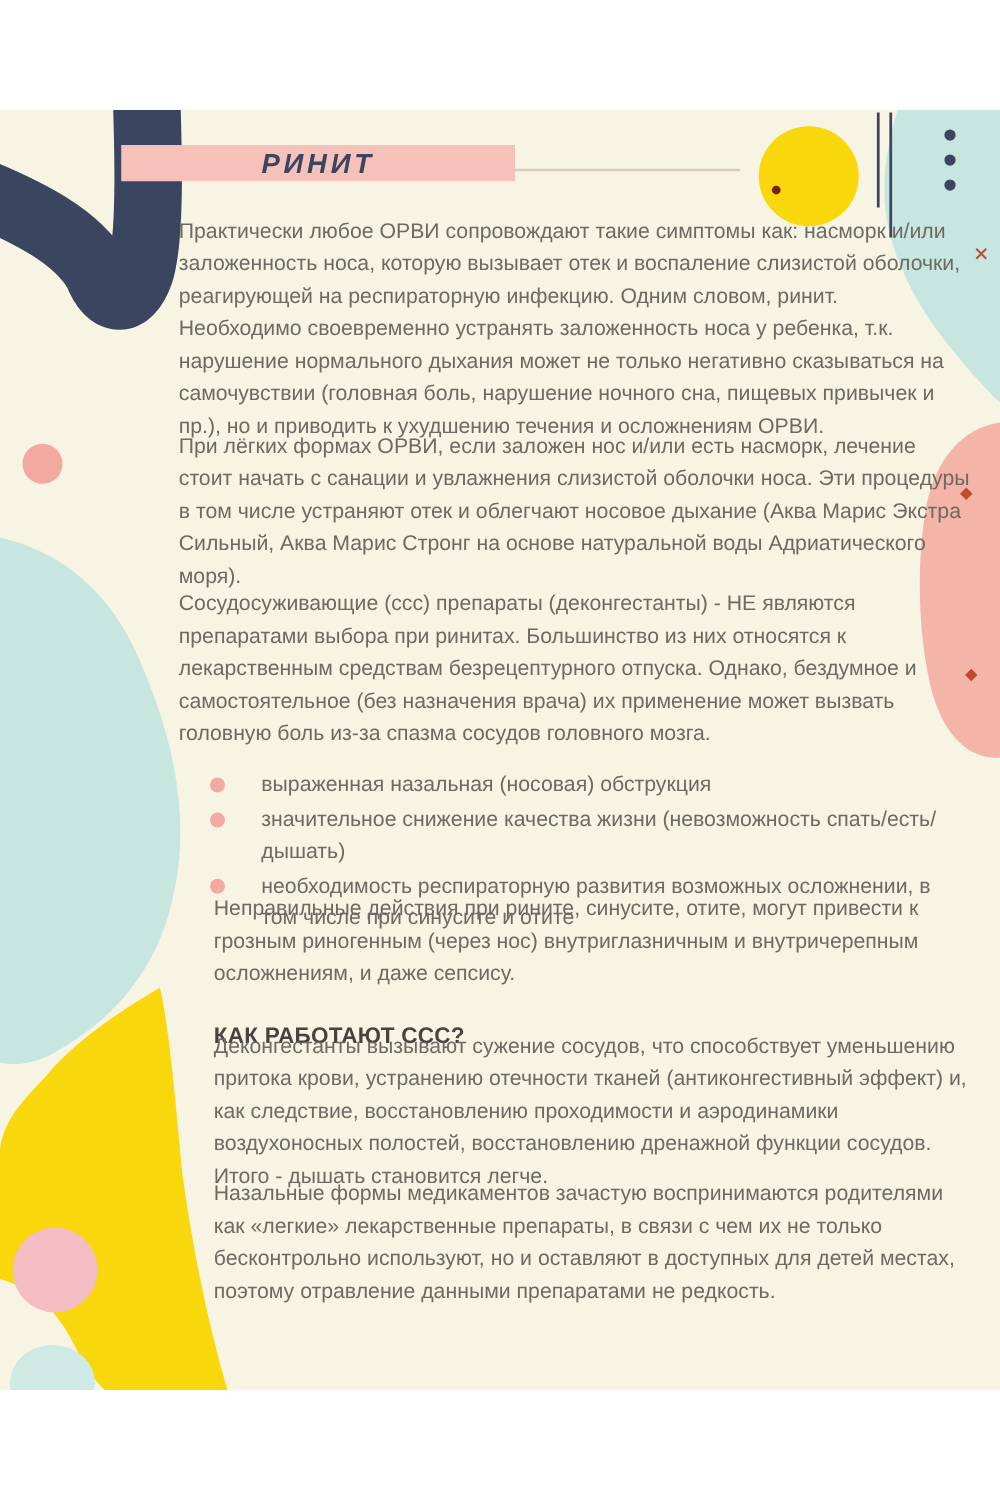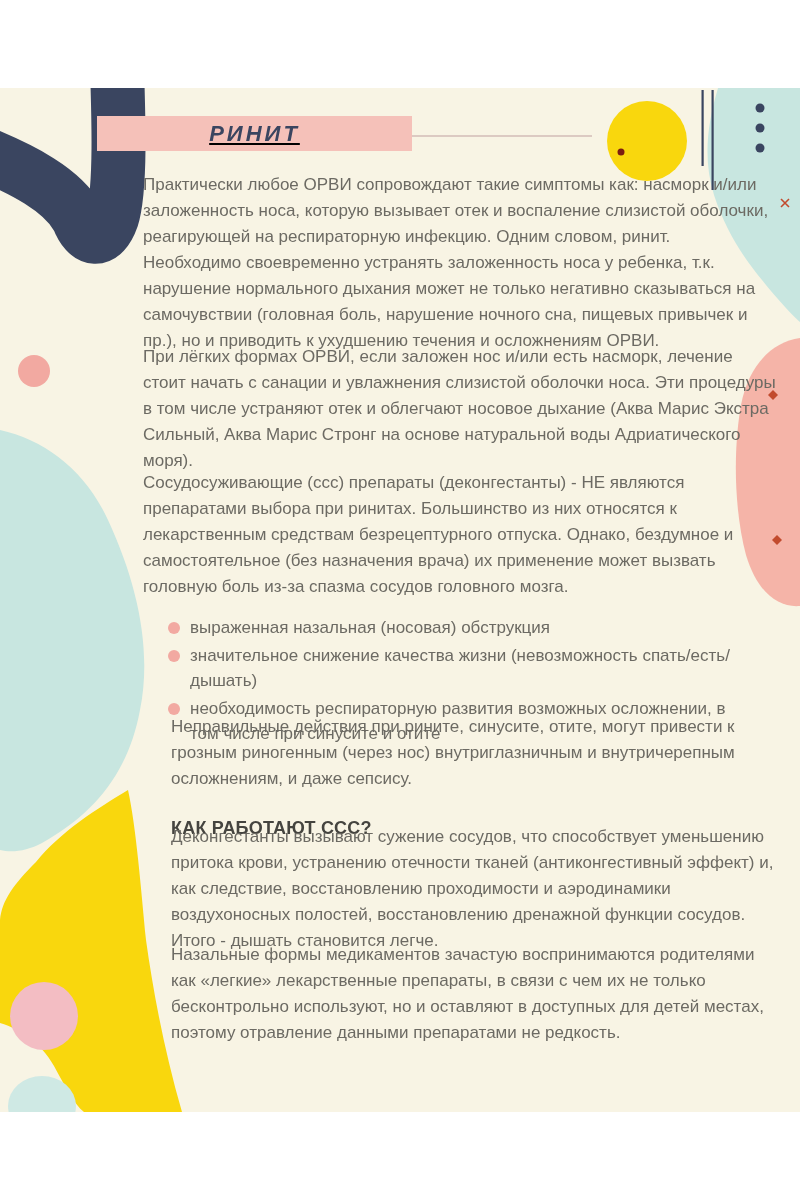--- a/index.html
+++ b/index.html
@@ -1,27 +1,27 @@
 <!DOCTYPE html>
 <html style="--cream: #f8f4e4; --navy: #3a4560; --bandPink: #f5c1b9; --blobSalmon: #f5b4a8; --circlePinkSmall: #f2a9a1; --circlePinkBottom: #f3bdc3; --tealLight: #c8e6e0; --tealBottom: #cfe9e4; --yellow: #f9d70d; --accentRed: #c24b2e; --darkRed: #7c1d10; --divider: #dccac2; --textBody: #6c6a63; --textHeading: #45443f;"><head>
 <meta charset="utf-8">
 <style>
   html,body{margin:0;padding:0;}
   body{width:800px;height:1200px;background:#ffffff;font-family:"Liberation Sans",sans-serif;position:relative;overflow:hidden;}
   .canvas{position:absolute;left:0;top:0;width:800px;height:1200px;}
   .deco{position:absolute;left:0;top:0;width:800px;height:1200px;display:block;}
-  .title-band{position:absolute;left:97px;top:116px;width:315px;height:35px;background:var(--bandPink);display:flex;align-items:center;justify-content:center;text-decoration:underline;}
+  .title-band{position:absolute;left:97px;top:116px;width:315px;height:29px;background:var(--bandPink);display:flex;align-items:center;justify-content:center;}
   .title-band span{font-size:22px;font-weight:bold;font-style:italic;letter-spacing:3px;color:var(--navy);}
   .title-line{position:absolute;left:412px;top:135px;width:180px;height:2px;background:var(--divider);}
   .para{position:absolute;font-size:17px;line-height:26px;color:var(--textBody);}
   .s1{left:143px;width:633px;}
   .s2{left:171px;width:612px;}
   .heading{position:absolute;font-size:18px;font-weight:bold;color:var(--textHeading);letter-spacing:0.2px;}
   .bullets{position:absolute;left:168px;top:615px;width:600px;}
-  .bullet-row{display:flex;align-items:flex-start;margin-bottom:3px;}
+  .bullet-row{display:flex;align-items:flex-start;margin-bottom:3px;gap:19px;}
   .bullet-dot{flex:0 0 auto;width:12px;height:12px;border-radius:50%;background:var(--circlePinkSmall);margin:7px 10px 0 0;}
   .bullet-text{font-size:17px;line-height:25px;color:var(--textBody);max-width:565px;}
 </style>
 </head>
 <body>
 
 <div class="canvas">
 
   <svg class="deco" viewBox="0 0 800 1200">
     <defs>

